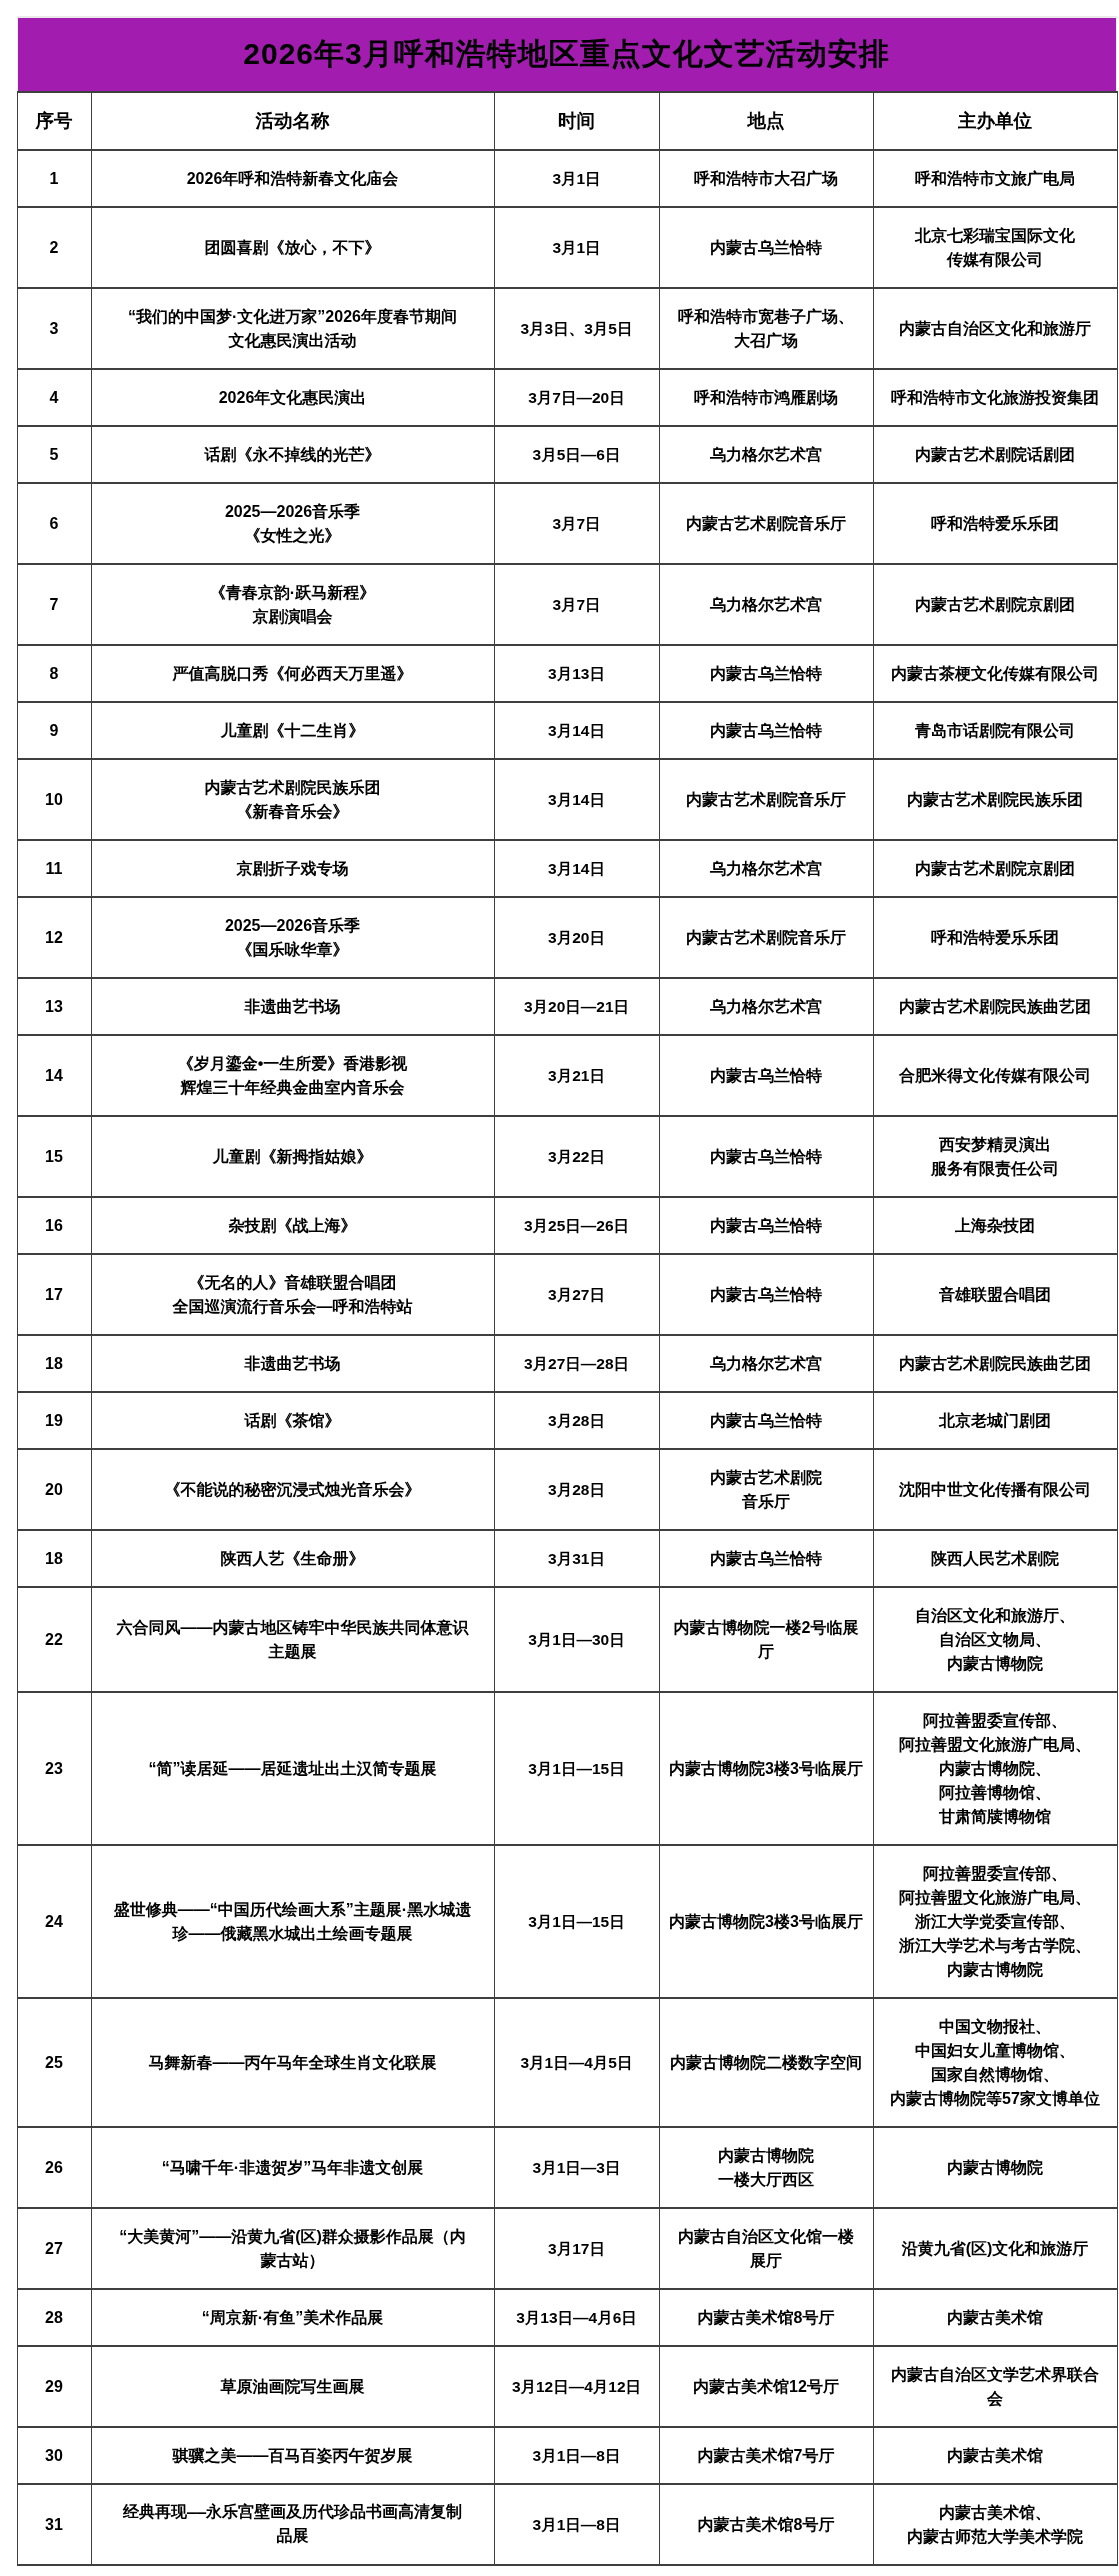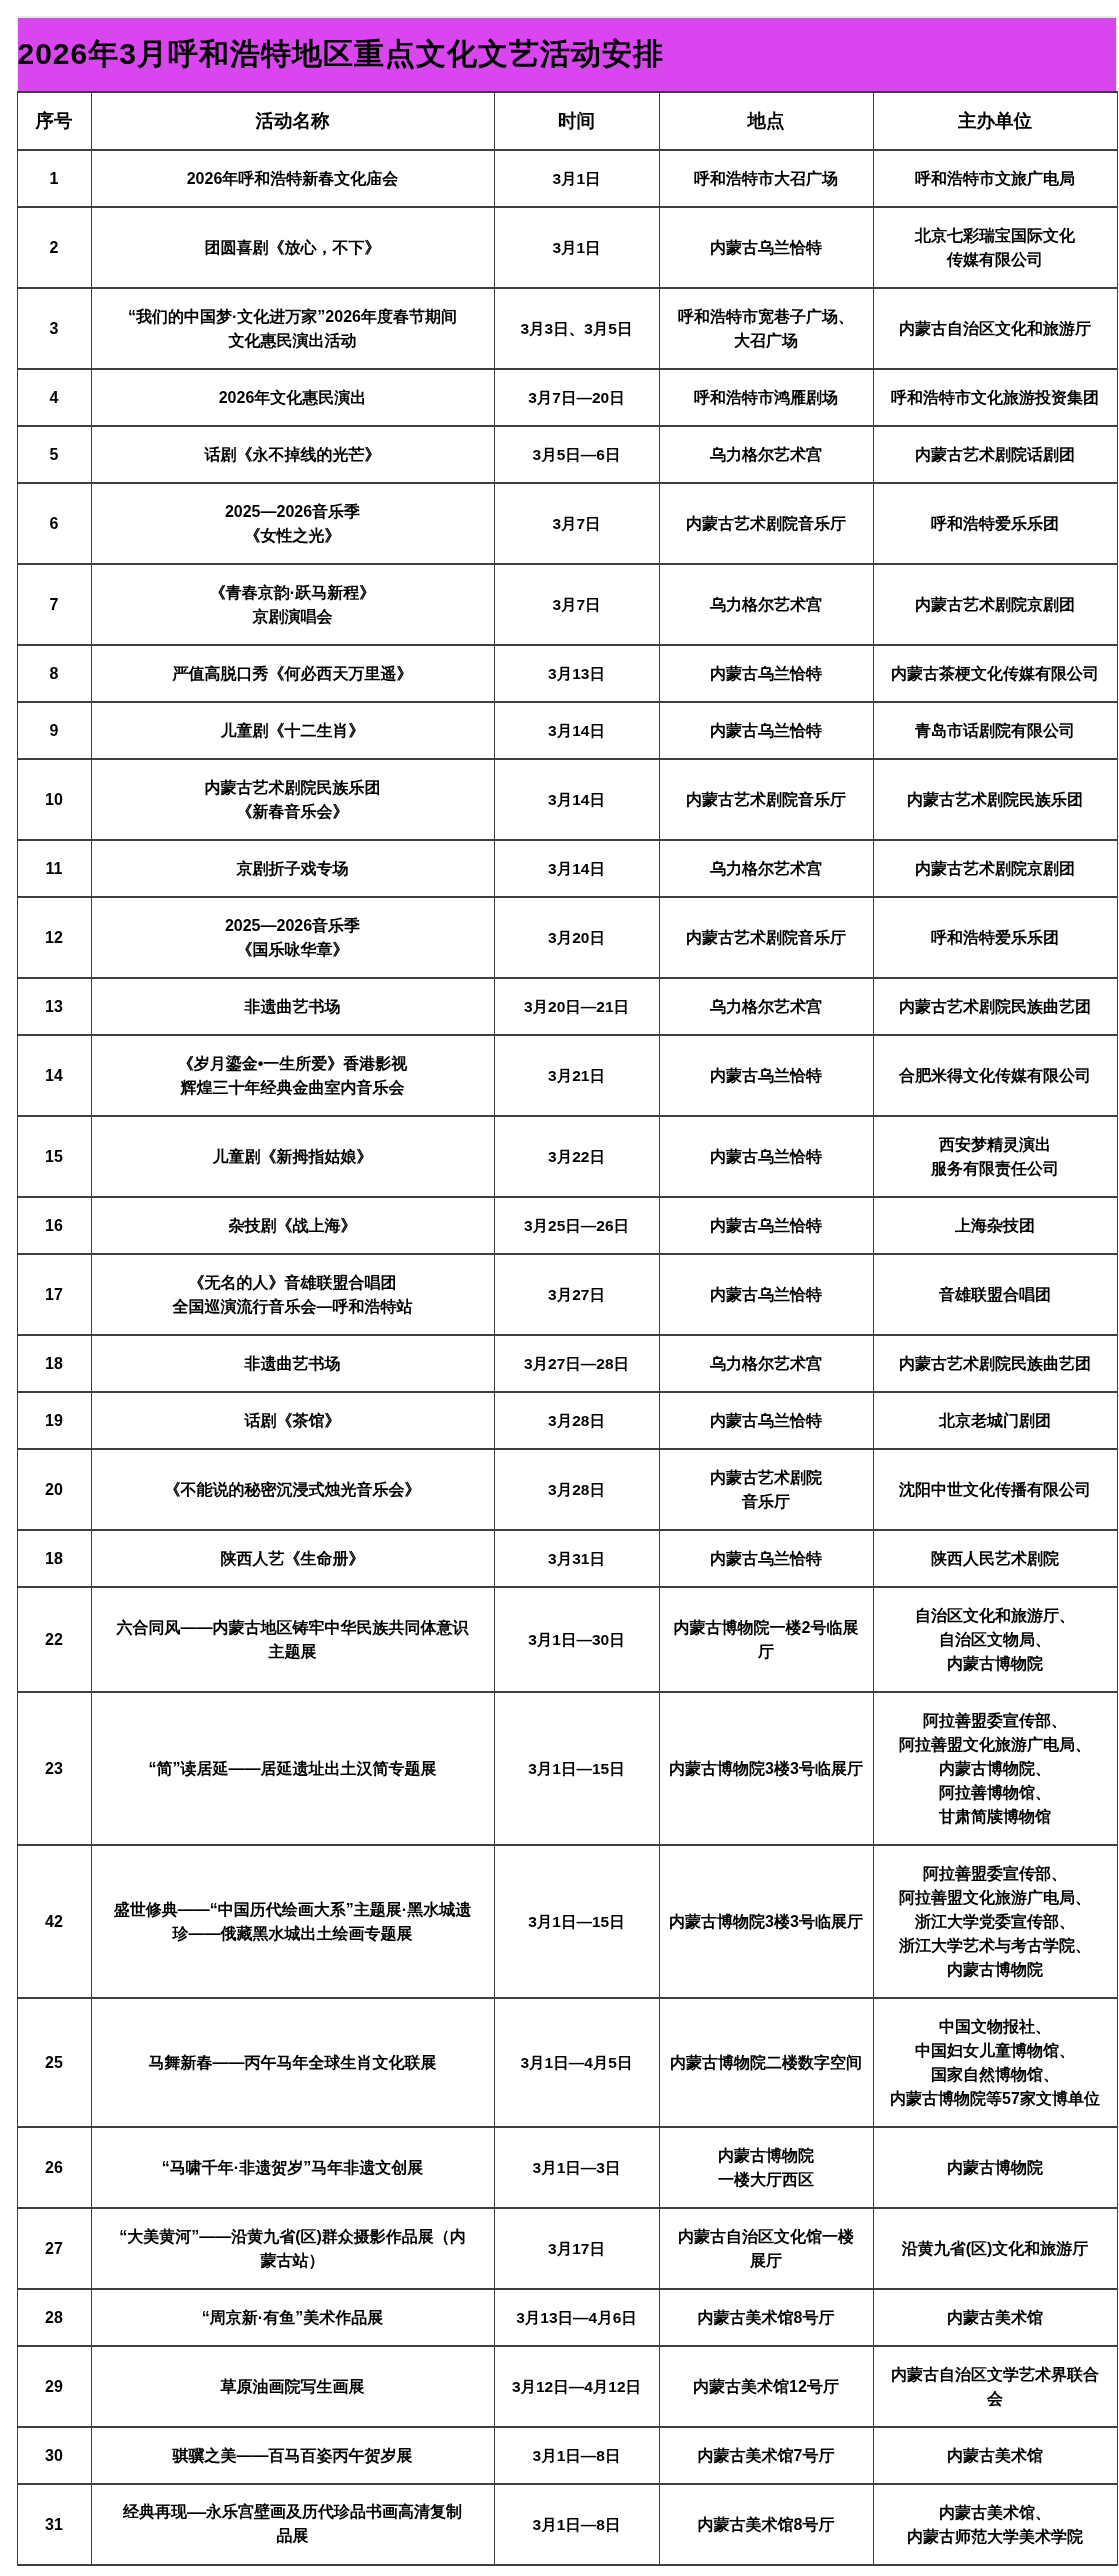--- a/index.html
+++ b/index.html
@@ -11,26 +11,27 @@
   }
   body { width: 1119px; }
   .top-gap { height: 15.5px; }
   .sheet {
     margin-left: 16.5px;
     width: 1100px;
   }
   .title-band {
     box-sizing: border-box;
     height: 75px;
-    background: #d946ef;
+    background: #a21caf;
     border-top: 2.6px solid #e9e9e9;
     border-left: 0.5px solid #f0f0f0;
     border-right: 0.5px solid #f0f0f0;
     display: flex;
     align-items: center;
+    justify-content: center;
   }
   .page-title {
     font-size: 30px;
     font-weight: 700;
     letter-spacing: 1px;
     margin: 0;
   }
   table.schedule {
     border-collapse: collapse;
     table-layout: fixed;
@@ -275,21 +276,21 @@
     <td class="cell-name">“简”读居延——居延遗址出土汉简专题展</td>
     <td class="cell-time">3月1日—15日</td>
     <td class="cell-ven">内蒙古博物院3楼3号临展厅</td>
     <td class="cell-org">阿拉善盟委宣传部、
 阿拉善盟文化旅游广电局、
 内蒙古博物院、
 阿拉善博物馆、
 甘肃简牍博物馆</td>
   </tr>
         <tr>
-    <td class="cell-no">42</td>
+    <td class="cell-no">24</td>
     <td class="cell-name">盛世修典——“中国历代绘画大系”主题展·黑水城遗
 珍——俄藏黑水城出土绘画专题展</td>
     <td class="cell-time">3月1日—15日</td>
     <td class="cell-ven">内蒙古博物院3楼3号临展厅</td>
     <td class="cell-org">阿拉善盟委宣传部、
 阿拉善盟文化旅游广电局、
 浙江大学党委宣传部、
 浙江大学艺术与考古学院、
 内蒙古博物院</td>
   </tr>

